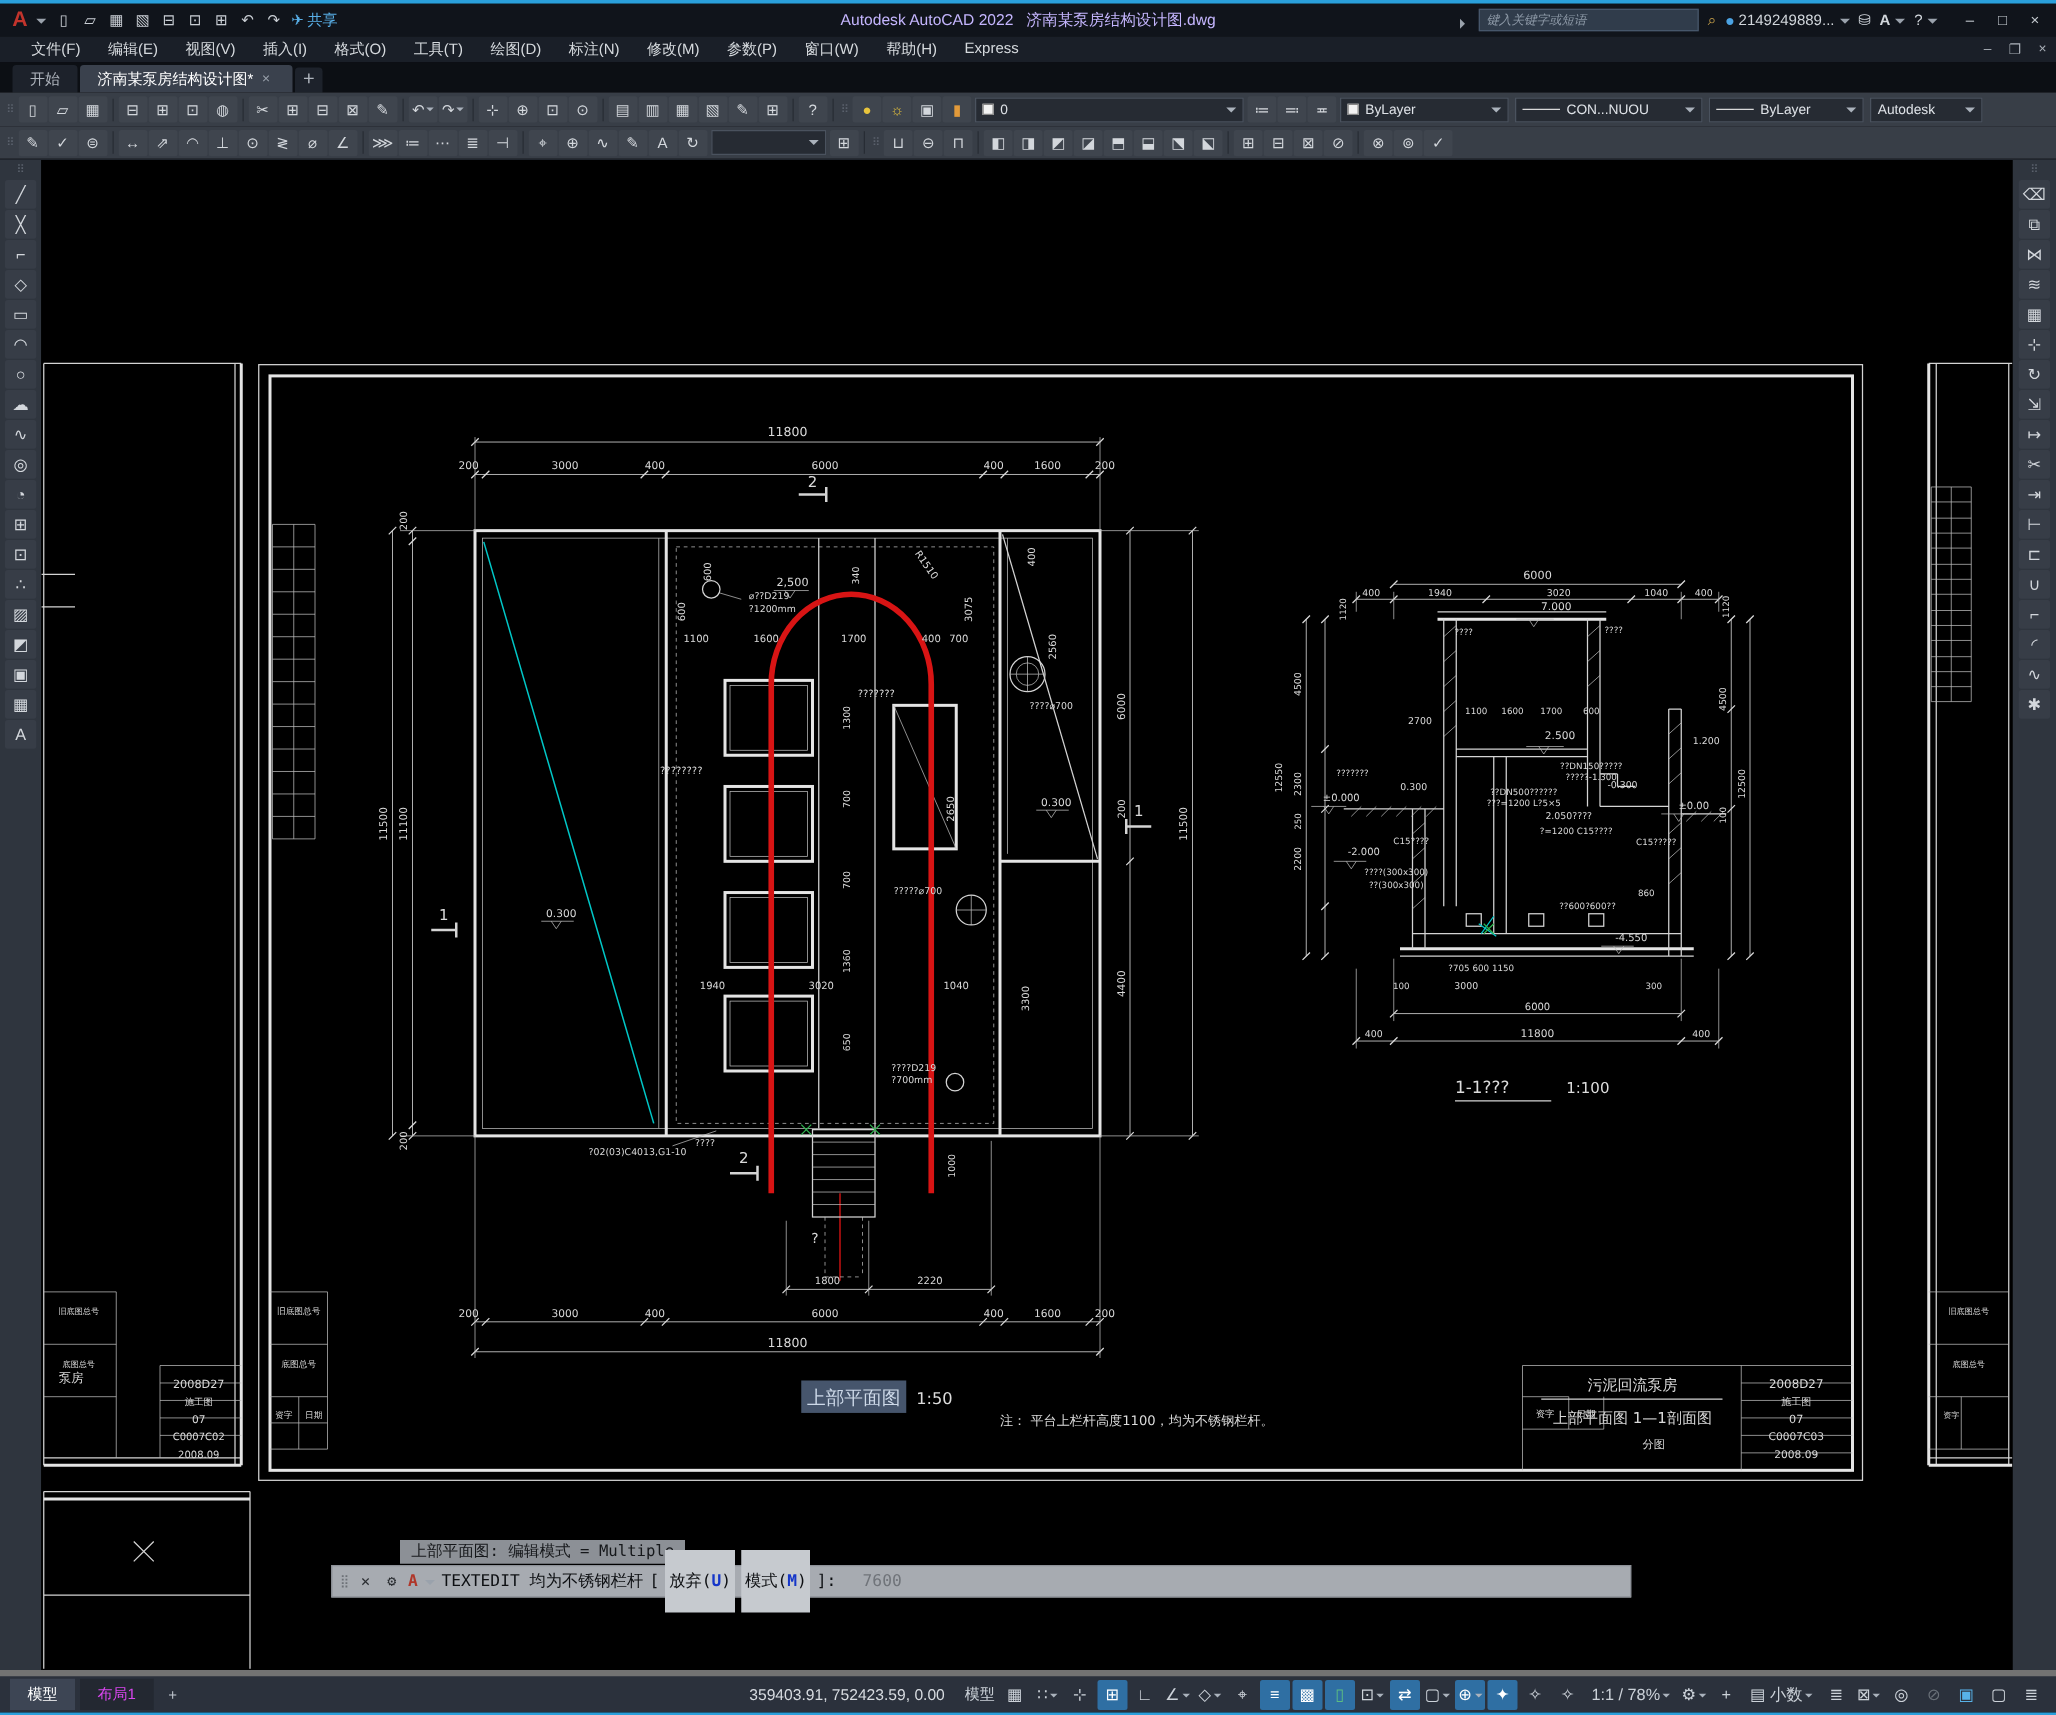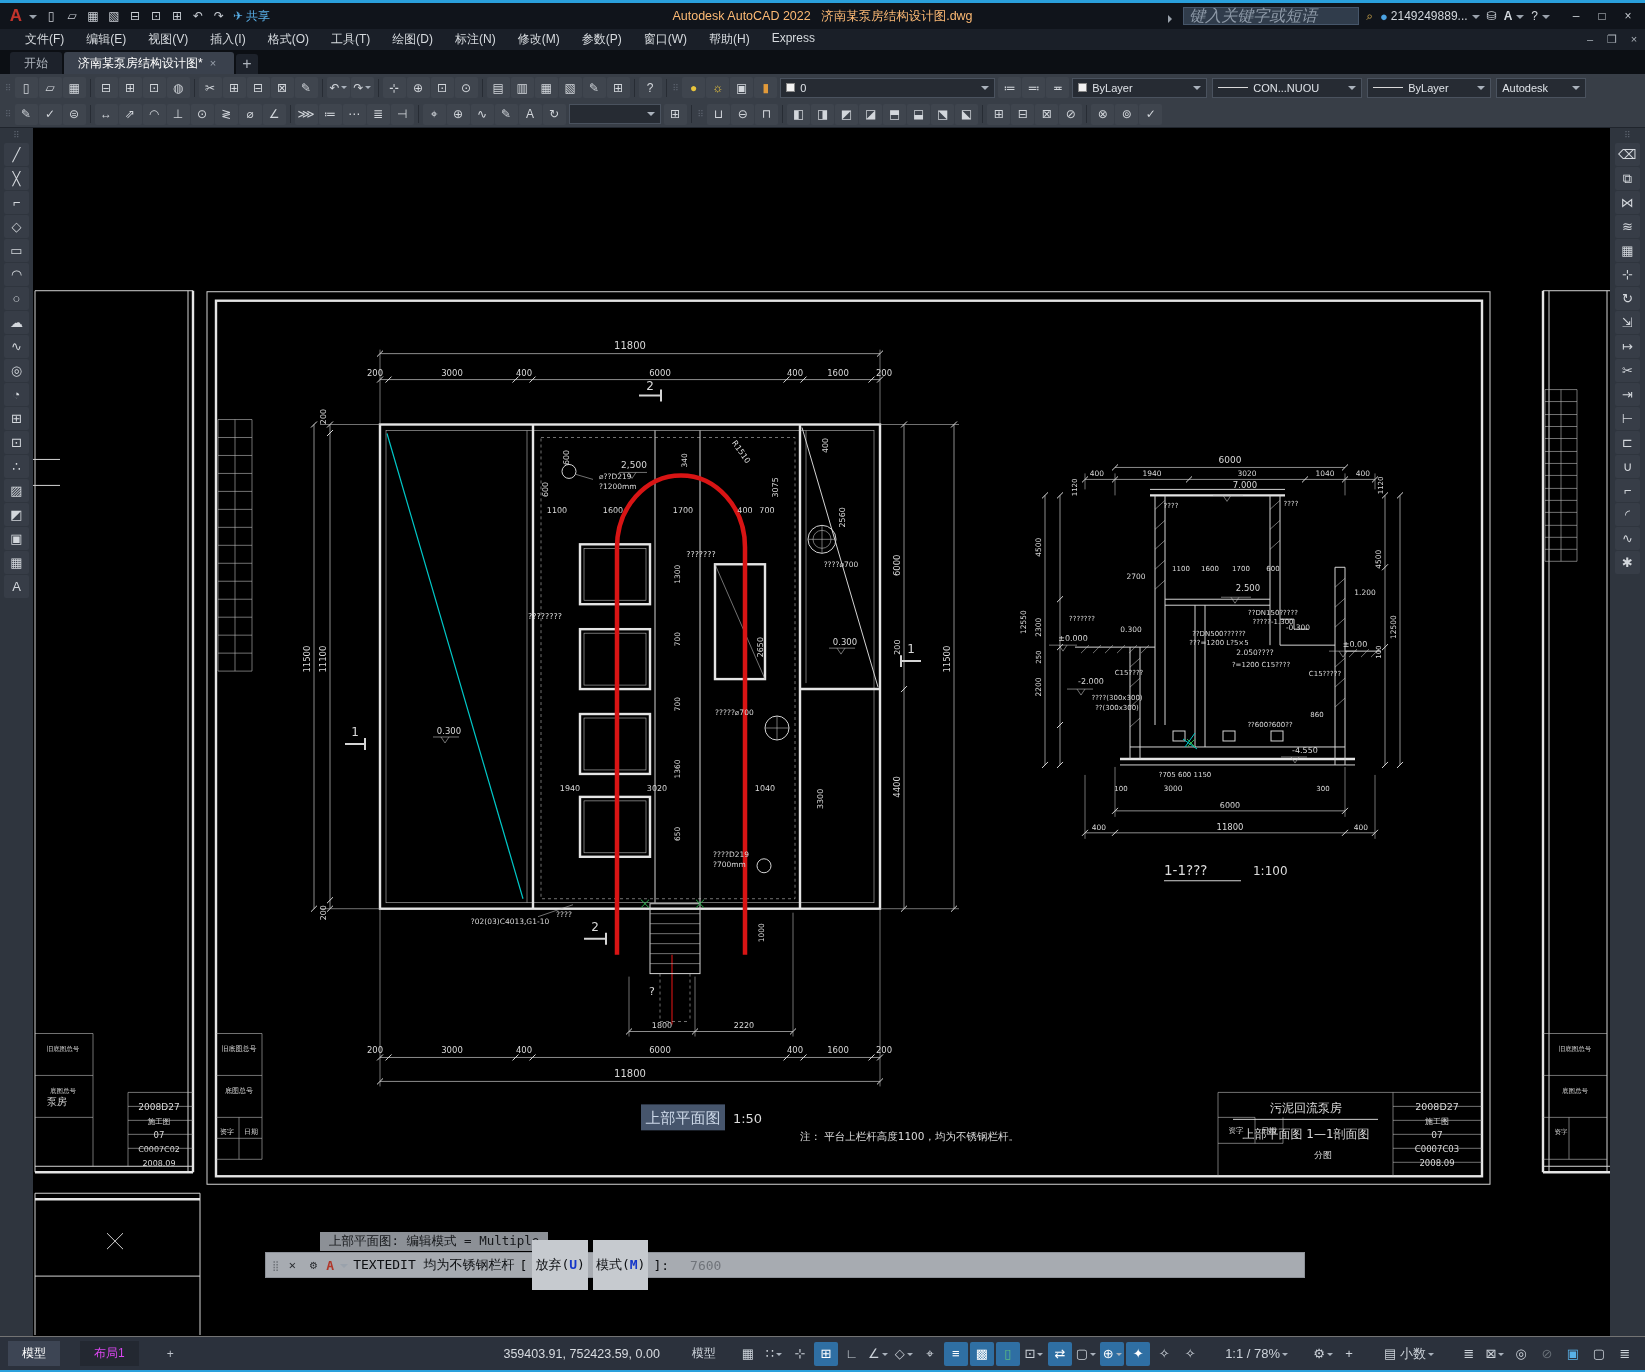--- a/index.html
+++ b/index.html
@@ -7,23 +7,23 @@
     font-family:"Liberation Sans","DejaVu Sans",sans-serif;-webkit-font-smoothing:antialiased}
   .app{display:flex;flex-direction:column;width:1645px;height:1372px}
   .topstrip{height:3px;background:#2aa0dc}
   
   .titlebar{height:26px;background:#10141b;display:flex;align-items:center;color:#cfd4da;font-size:12px;position:relative;padding:0 4px}
   .logo{width:24px;height:22px;color:#c2342c;font-weight:bold;font-size:17px;display:flex;align-items:center;justify-content:center}
   .ddc{border:4px solid transparent;border-top-color:#9aa2ac;margin:5px 0 0 1px;display:inline-block}
   .qat{display:flex;align-items:center;gap:1px;margin-left:4px}
   .qbtn{min-width:20px;height:20px;display:flex;align-items:center;justify-content:center;color:#c9ced4;font-size:12px}
   .share{color:#58aee6;display:flex;align-items:center;gap:3px;margin-left:4px}
-  .title-center{position:absolute;left:50%;transform:translateX(-50%);white-space:nowrap;color:#fdba74;font-size:12.5px}
+  .title-center{position:absolute;left:50%;transform:translateX(-50%);white-space:nowrap;color:#c4b5fd;font-size:12.5px}
   .t-right{margin-left:auto;display:flex;align-items:center;gap:7px}
-  .searchbox{width:176px;height:18px;background:#303c4b;border:1px solid #46566a;color:#8e9aa8;font-style:italic;font-size:16px;display:flex;align-items:center;padding:0 5px}
+  .searchbox{width:176px;height:18px;background:#303c4b;border:1px solid #46566a;color:#8e9aa8;font-style:italic;font-size:10px;display:flex;align-items:center;padding:0 5px}
   .acct{display:flex;align-items:center;gap:3px;color:#d2d7dc}
   .usericon{color:#4ba3e3;font-size:13px}
   .winbtns{display:flex;margin-left:6px}
   .winbtns span{width:26px;text-align:center;font-size:12px;color:#c4c9cf}
   
   .menubar{height:21px;background:#1a1f28;display:flex;align-items:center;font-size:12px;color:#d6dade;padding-left:14px}
   .menu-item{padding:0 11px;white-space:nowrap}
   .mwin{margin-left:auto;display:flex}
   .mwin span{width:22px;text-align:center;color:#aab0b8;font-size:11px}
   
@@ -66,21 +66,21 @@
   .cmdwin{position:absolute;left:232px;top:1102px;width:1040px;font-family:"DejaVu Sans Mono","Liberation Mono",monospace;z-index:5}
   .cmd-hist{margin-left:55px;display:inline-block;background:rgba(151,155,161,.93);color:#15171a;font-size:12.5px;padding:1px 9px}
   .cmd-row{margin-top:1px;height:26px;background:rgba(174,178,184,.96);display:flex;align-items:center;color:#0d0f12;font-size:13px;gap:5px;padding:0 6px;border:1px solid #8d9198}
   .cmd-row .cgrip{color:#6d7177;font-size:10px}
   .cmd-x,.cmd-tool{color:#2a2d31;font-size:12px;width:16px;text-align:center}
   .cmd-ico{color:#b0372a;font-weight:bold}
   .chip{background:#c6cacf;padding:16px 3px}
   .key{color:#1536c9;font-weight:bold}
   .ghost{color:#70747a;margin-left:16px}
   
-  .statusbar{height:34px;background:#2b313c;display:flex;align-items:center;font-size:12px;color:#c9cfd6;padding:12px 8px;gap:18px;border-top:1px solid #737373}
+  .statusbar{height:34px;background:#2b313c;display:flex;align-items:center;font-size:12px;color:#c9cfd6;padding:12px 8px;gap:2px;border-top:5px solid #737373}
   .stab{padding:4px 14px;background:#232831;color:#d946ef;margin-right:2px}
   .stab.active{background:#3d4554;color:#fff}
   .stab-add{padding:4px 8px;color:#bdc3cb}
   .spacer{flex:1}
   .coords{padding:0 12px;color:#d7dbe0;font-size:12.5px;white-space:nowrap}
   .sbtn{min-width:24px;height:24px;display:flex;align-items:center;justify-content:center;color:#ccd2d9;font-size:13px;border-radius:2px;padding:0 2px;flex:none}
   .sbtn.on{background:#2f6fa3;color:#fff}
   .sbtn.dim{color:#697078}
   .sbtn .dd{border:3px solid transparent;border-top-color:#aab2bc;margin:4px 0 0 2px}
   .slabel{padding:0 5px;white-space:nowrap}

